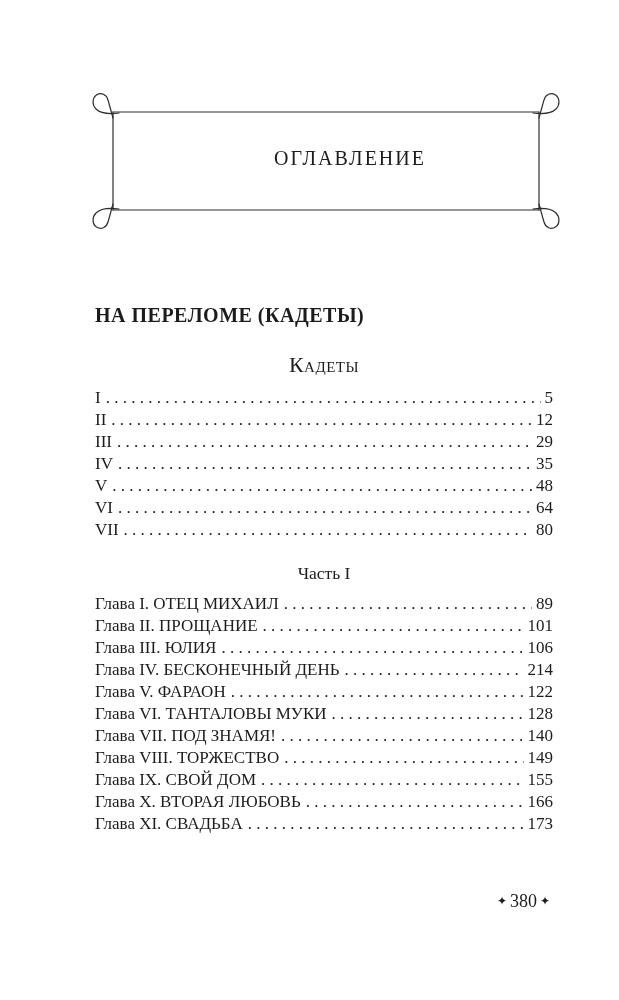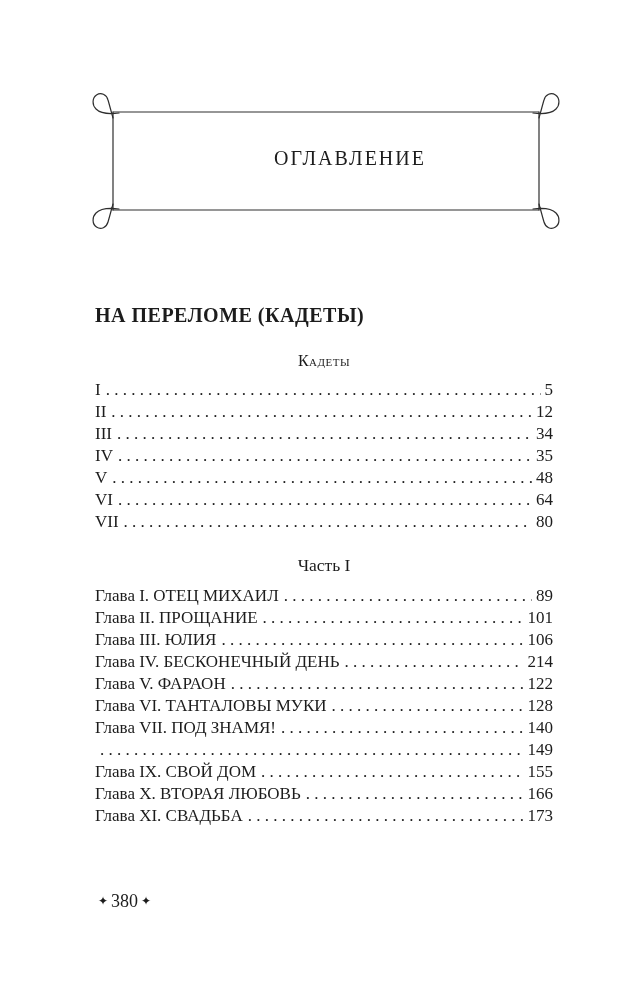--- a/index.html
+++ b/index.html
@@ -25,42 +25,42 @@
   .book-title {
     position: absolute; left: 95px; top: 304px; width: 458px;
     text-align: left; font-size: 20px; font-weight: bold; letter-spacing: 0.5px;
     margin: 0;
   }
 
   .sections { position: absolute; left: 95px; top: 352px; width: 458px; }
   .toc-section + .toc-section { margin-top: 22px; }
   .sec-heading {
     margin: 0; text-align: center;
-    font-size: 16px; font-weight: normal;
+    font-size: 22px; font-weight: normal;
     font-variant-caps: small-caps; letter-spacing: 0.5px;
   }
   .sec-subheading {
     margin: 11px 0 0; text-align: center;
     font-size: 17.5px; font-weight: normal;
   }
   .toc-list { margin-top: 9px; }
 
   
   .toc-row { display: flex; align-items: baseline; font-size: 17px; line-height: 22px; }
   .toc-title { white-space: nowrap; }
   .toc-dots { flex: 1; overflow: hidden; white-space: nowrap; margin: 0 4px 0 5px; }
   .toc-dots::after {
     content: ". . . . . . . . . . . . . . . . . . . . . . . . . . . . . . . . . . . . . . . . . . . . . . . . . . . . . . . . . . . . . . . . . . . . . . . . . . . . . .";
   }
   .toc-page { white-space: nowrap; }
 
   
   .footer {
     position: absolute; left: 95px; top: 891px; width: 458px;
-    text-align: left; font-size: 18px;
+    text-align: right; font-size: 18px;
   }
   .ornament {
     font-family: "DejaVu Sans", sans-serif;
     font-size: 12px; vertical-align: 2px; margin: 0 3px;
   }
 </style>
 </head>
 <body>
 
 <div class="page">
@@ -98,21 +98,21 @@
 
   <div class="toc-row">
     <span class="toc-title">II</span>
     <span class="toc-dots"></span>
     <span class="toc-page">12</span>
   </div>
 
   <div class="toc-row">
     <span class="toc-title">III</span>
     <span class="toc-dots"></span>
-    <span class="toc-page">34</span>
+    <span class="toc-page">29</span>
   </div>
 
   <div class="toc-row">
     <span class="toc-title">IV</span>
     <span class="toc-dots"></span>
     <span class="toc-page">35</span>
   </div>
 
   <div class="toc-row">
     <span class="toc-title">V</span>
@@ -173,20 +173,21 @@
     <span class="toc-page">128</span>
   </div>
 
   <div class="toc-row">
     <span class="toc-title">Глава VII. ПОД ЗНАМЯ!</span>
     <span class="toc-dots"></span>
     <span class="toc-page">140</span>
   </div>
 
   <div class="toc-row">
+    <span class="toc-title">Глава VIII. ТОРЖЕСТВО</span>
     <span class="toc-dots"></span>
     <span class="toc-page">149</span>
   </div>
 
   <div class="toc-row">
     <span class="toc-title">Глава IX. СВОЙ ДОМ</span>
     <span class="toc-dots"></span>
     <span class="toc-page">155</span>
   </div>
 

